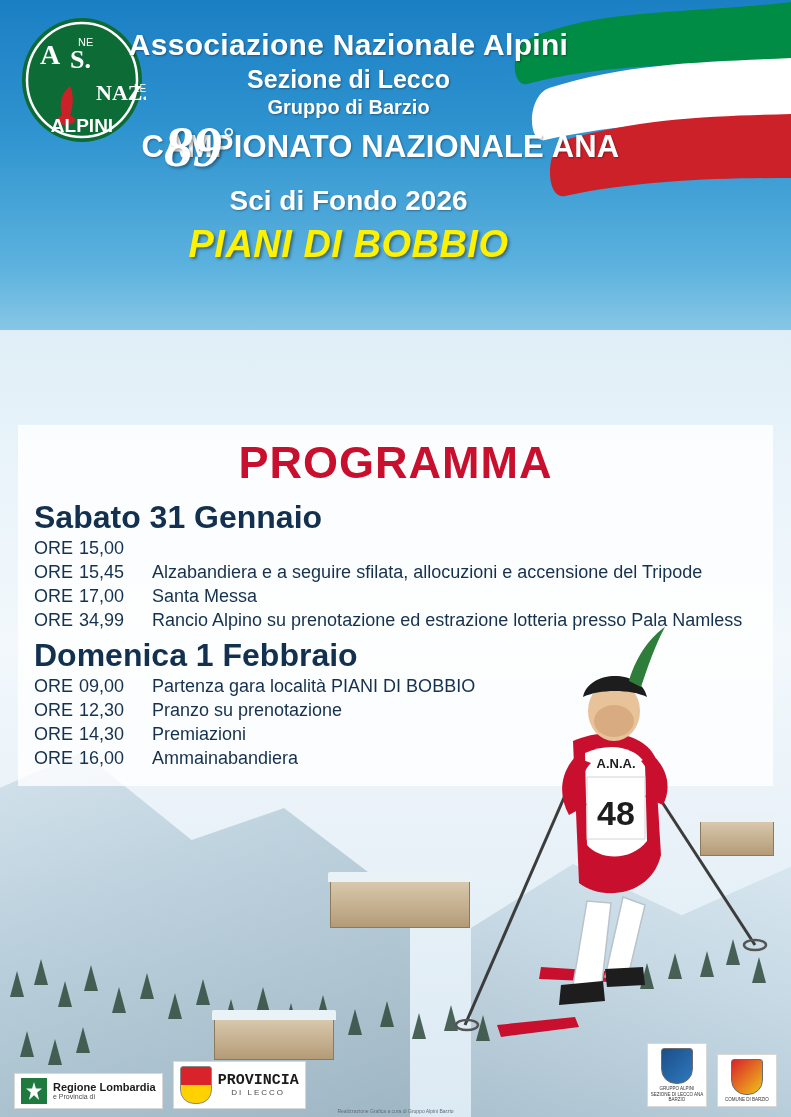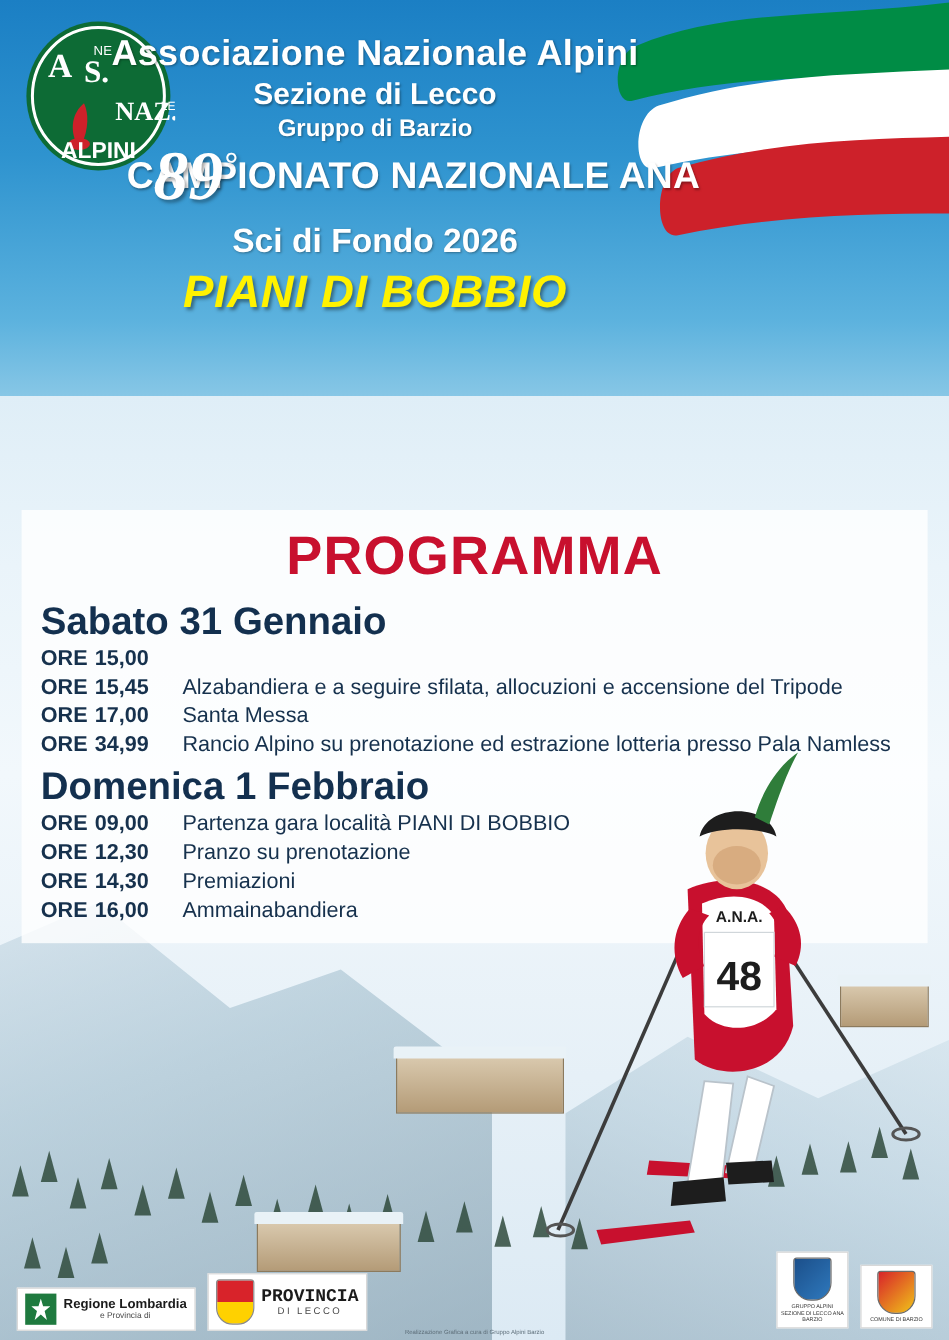--- a/index.html
+++ b/index.html
@@ -109,20 +109,21 @@
     width: 128px; height: 128px;
   }
 
   
   .header {
     position: absolute;
     left: 0; top: 28px;
     width: 625px;
     text-align: center;
     color: #ffffff;
+    padding-left: 36px;
   }
   .h-assoc {
     font-size: 30px;
     font-weight: bold;
     letter-spacing: .3px;
     text-shadow: 1px 1px 2px rgba(0,0,0,.35);
     margin: 0 0 3px 0;
   }
   .h-sezione {
     font-size: 25px;
@@ -210,21 +211,21 @@
   .sched-row {
     display: flex;
     align-items: baseline;
     margin: 0 0 3px 16px;
     font-size: 18px;
     color: #16314d;
   }
   .sched-time {
     width: 118px;
     flex: 0 0 118px;
-    font-weight: bold;
+    font-weight: normal;
   }
   .sched-time .ore { margin-right: 6px; }
   .sched-desc { flex: 1; }
 
   
   .skier { position: absolute; left: 455px; top: 625px; width: 330px; height: 430px; }
 
   
   .footer-left {
     position: absolute;
@@ -246,21 +247,21 @@
     background: #1f7a3f;
     position: relative;
   }
   .regione-mark::after {
     content: "";
     position: absolute; left: 5px; top: 4px;
     width: 16px; height: 18px;
     background: #ffffff;
     clip-path: polygon(50% 0%, 62% 36%, 100% 36%, 70% 58%, 82% 100%, 50% 74%, 18% 100%, 30% 58%, 0% 36%, 38% 36%);
   }
-  .regione-text { line-height: 1.05; text-align: center; }
+  .regione-text { line-height: 1.05; }
   .regione-name { font-size: 11px; font-weight: bold; color: #1b1b1b; }
   .regione-sub { font-size: 7px; color: #4a4a4a; }
 
   .prov-shield {
     width: 30px; height: 36px;
     background: linear-gradient(180deg, #d8232a 0%, #d8232a 50%, #ffd100 50%, #ffd100 100%);
     border: 1px solid #8a8a8a;
     border-radius: 3px 3px 14px 14px;
   }
   .prov-text { line-height: 1.05; text-align: center; }

